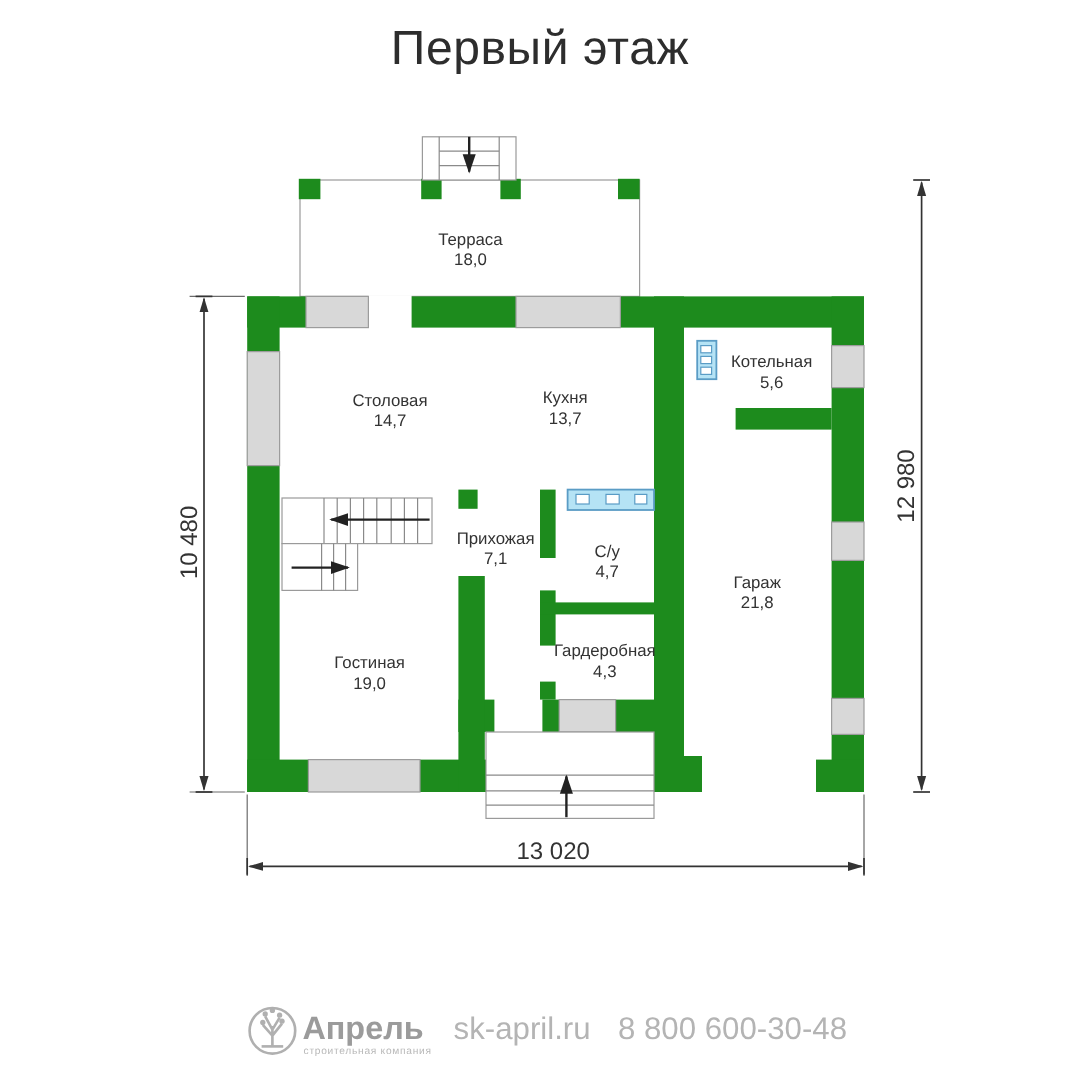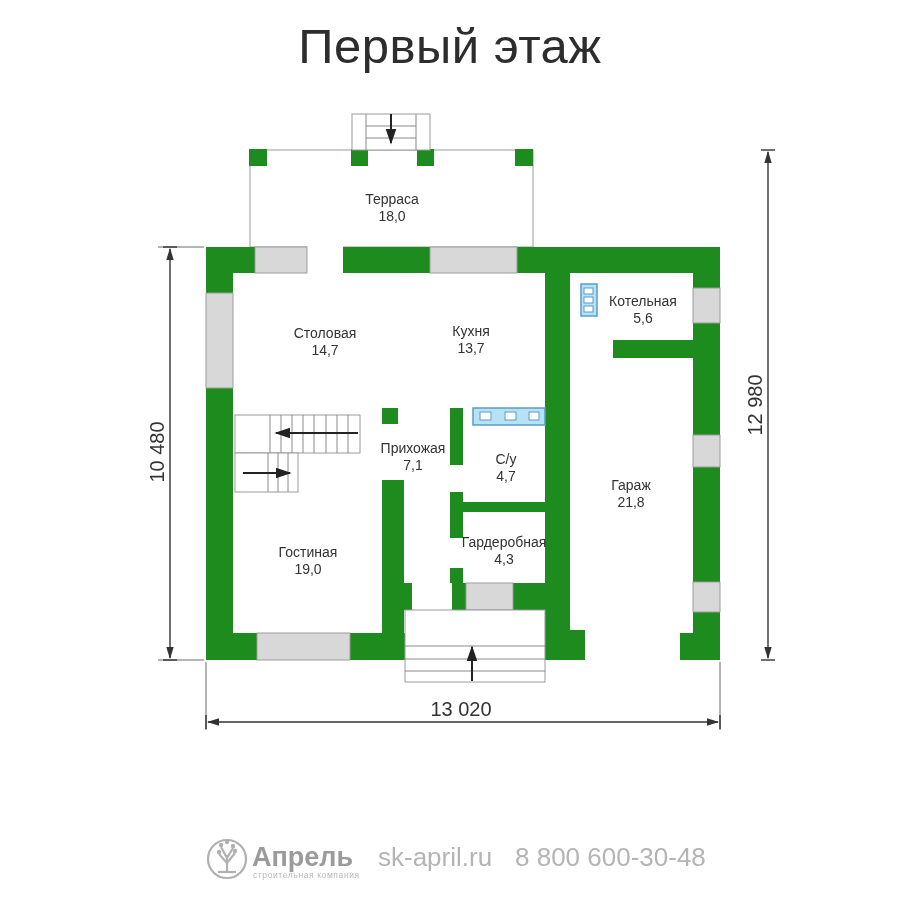--- a/index.html
+++ b/index.html
@@ -1,19 +1,19 @@
 <!DOCTYPE html>
 <html style="--wall: #1d8b1d; --window: #d8d8d8; --fixture_fill: #b5e3f5; --fixture_stroke: #5a9cc5; --dimension: #333333;"><head>
 <meta charset="utf-8">
 <style>
   html,body{margin:0;padding:0;background:#ffffff;}
   #stage{position:relative;width:900px;height:900px;background:#fff;overflow:hidden;
          font-family:"Liberation Sans",sans-serif;}
   #plan-title{position:absolute;top:18px;left:0;width:900px;margin:0;text-align:center;
-              font-size:49px;font-weight:400;color:#2d2d2d;letter-spacing:0.5px;}
+              font-size:40px;font-weight:400;color:#2d2d2d;letter-spacing:0.5px;}
   svg{position:absolute;left:0;top:0;}
   .wall{fill:var(--wall);stroke:none;}
   .win{fill:var(--window);stroke:#9c9c9c;stroke-width:1;}
   .open{fill:#ffffff;stroke:none;}
   .thin{fill:#ffffff;stroke:#9a9a9a;stroke-width:1;}
   .stairline{stroke:#8a8a8a;stroke-width:1;fill:none;}
   .navarrow{stroke:#222;stroke-width:2;fill:none;}
   .dim{stroke:var(--dimension);stroke-width:1.4;fill:none;}
   .ext{stroke:#6b6b6b;stroke-width:1;fill:none;}
   .fixture{fill:var(--fixture_fill);stroke:var(--fixture_stroke);stroke-width:1.5;}

